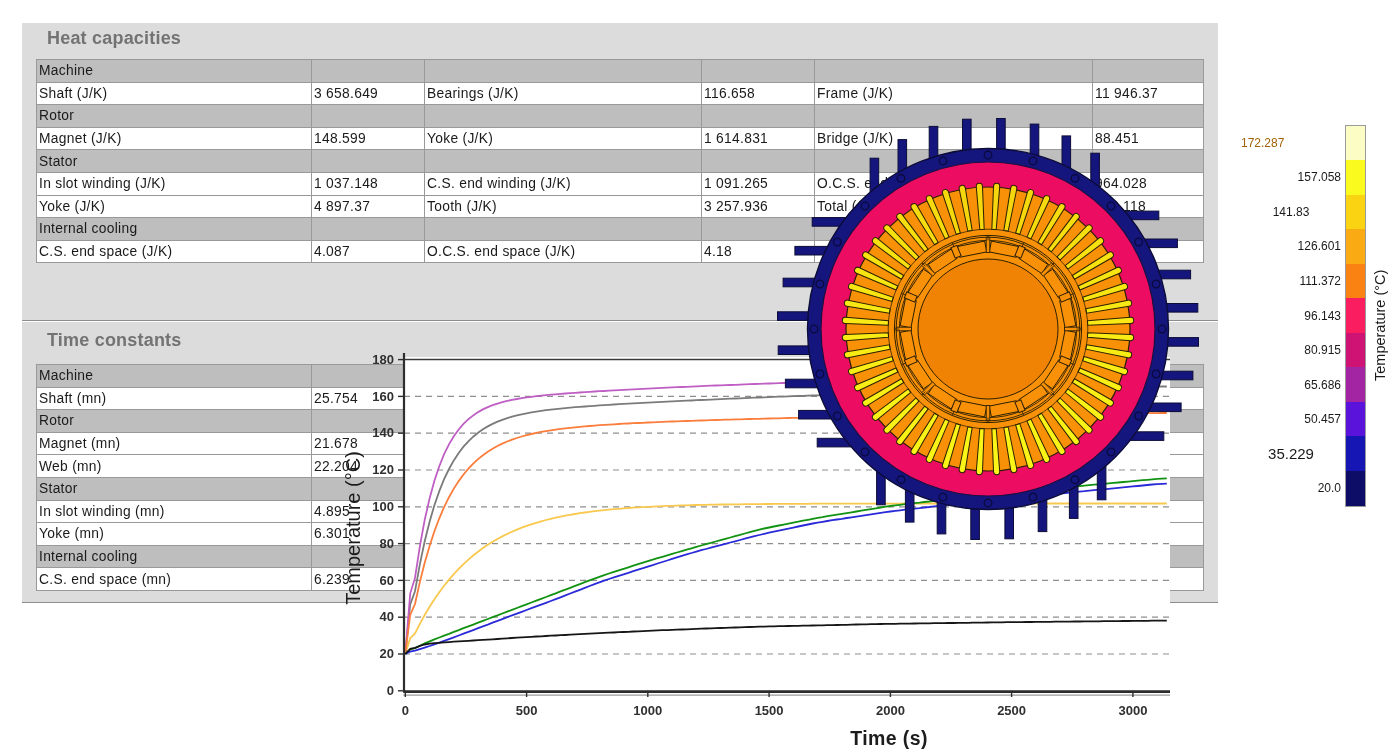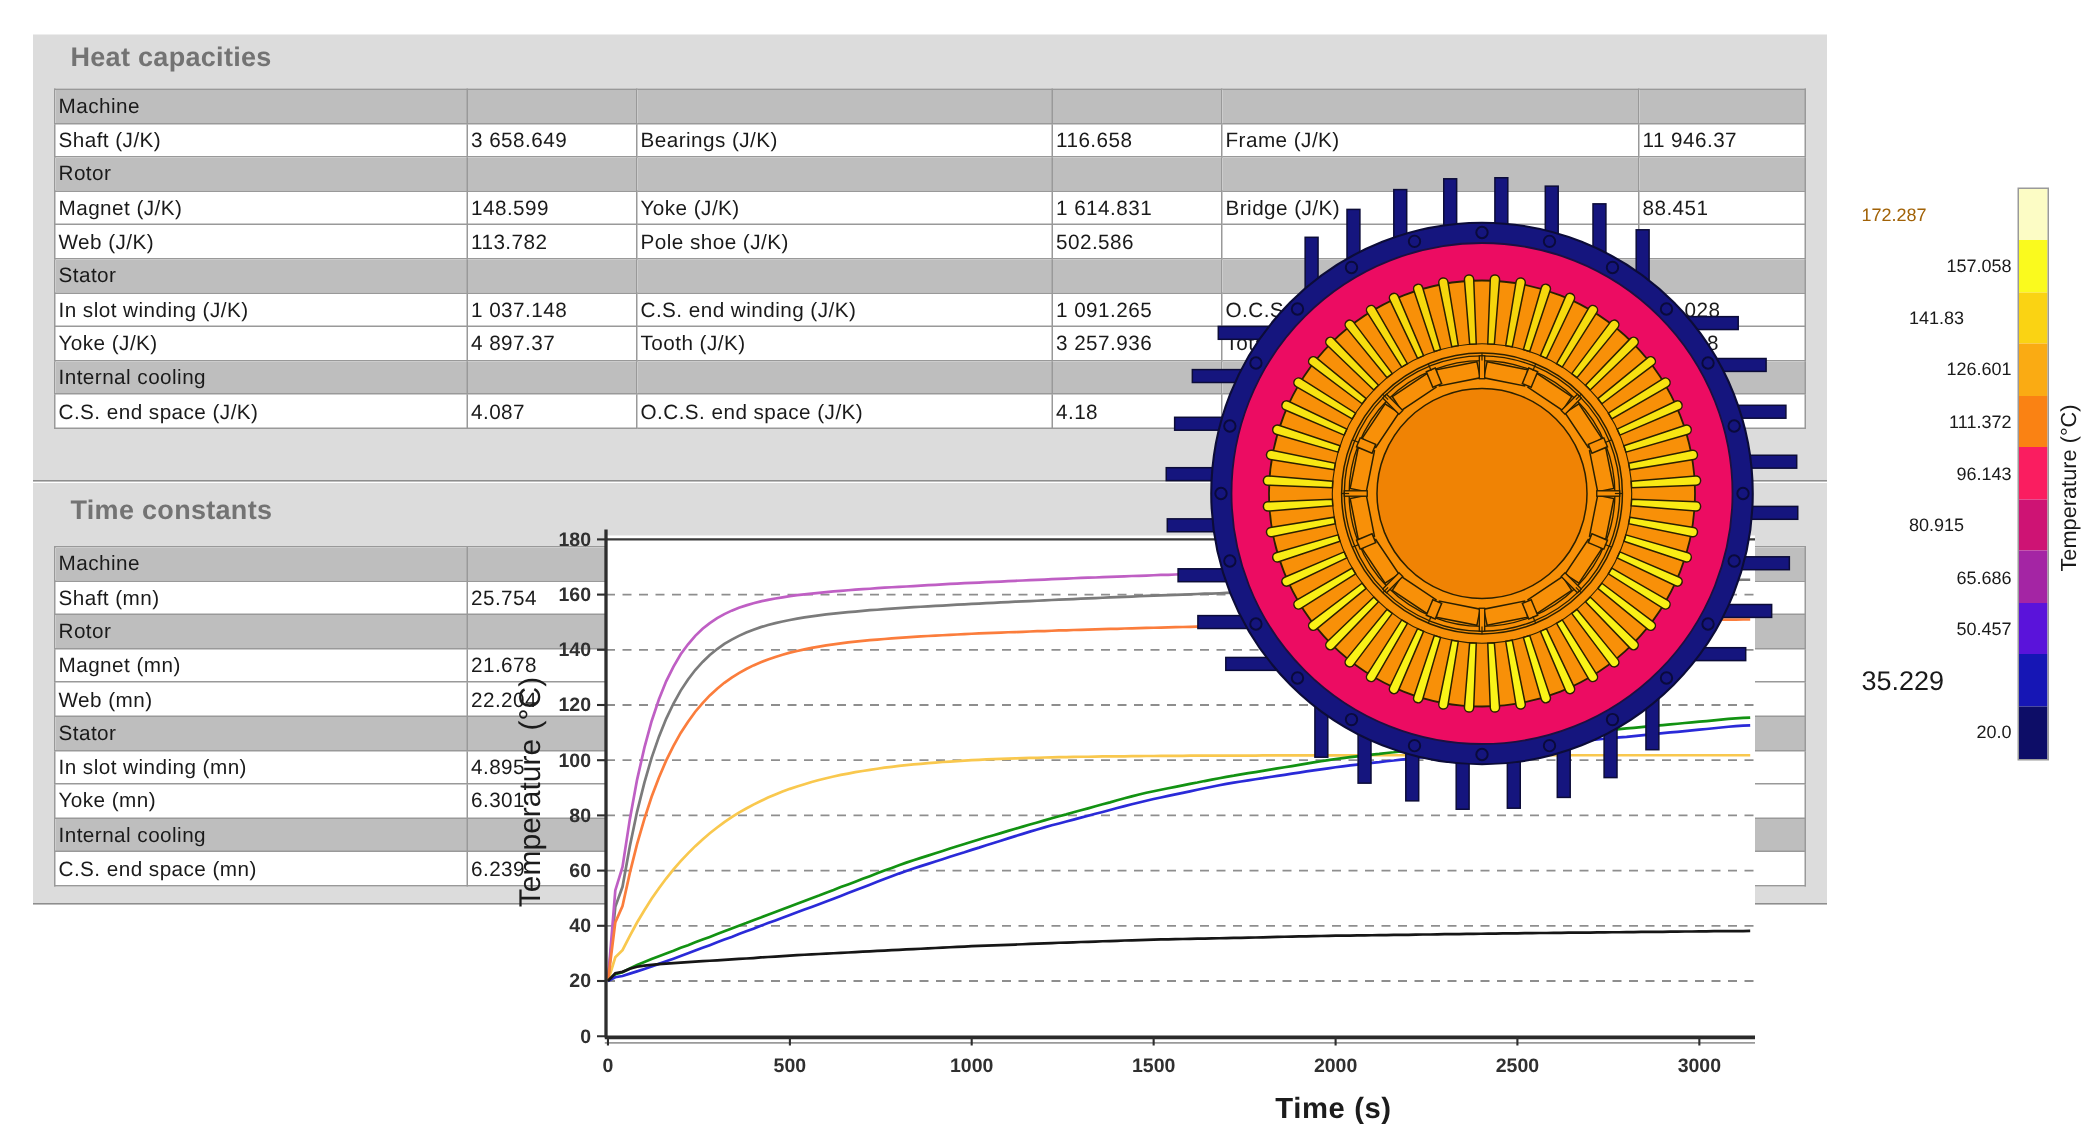--- a/index.html
+++ b/index.html
@@ -53,28 +53,20 @@
         <td></td>
         <td></td>
       </tr>
 <tr>
         <td>Magnet (J/K)</td>
         <td>148.599</td>
         <td>Yoke (J/K)</td>
         <td>1 614.831</td>
         <td>Bridge (J/K)</td>
         <td>88.451</td>
-      </tr>
-<tr>
-        <td>Web (J/K)</td>
-        <td>113.782</td>
-        <td>Pole shoe (J/K)</td>
-        <td>502.586</td>
-        <td></td>
-        <td></td>
       </tr>
 <tr class="sec">
         <td>Stator</td>
         <td></td>
         <td></td>
         <td></td>
         <td></td>
         <td></td>
       </tr>
 <tr>
@@ -439,18 +431,18 @@
 <div style="height:34.55px;background:#5a13da"></div>
 <div style="height:34.55px;background:#1616b5"></div>
 <div style="height:34.55px;background:#0d0d67"></div>
 </div>
 <div style="position:absolute;left:1241px;top:135.8px;width:100px;text-align:left;font-size:12px;color:#a16207;line-height:14px">172.287</div>
 <div style="position:absolute;left:1241px;top:170.3px;width:100px;text-align:right;font-size:12px;color:#1a1a1a;line-height:14px">157.058</div>
 <div style="position:absolute;left:1241px;top:204.9px;width:100px;text-align:center;font-size:12px;color:#1a1a1a;line-height:14px">141.83</div>
 <div style="position:absolute;left:1241px;top:239.4px;width:100px;text-align:right;font-size:12px;color:#1a1a1a;line-height:14px">126.601</div>
 <div style="position:absolute;left:1241px;top:274.0px;width:100px;text-align:right;font-size:12px;color:#1a1a1a;line-height:14px">111.372</div>
 <div style="position:absolute;left:1241px;top:308.5px;width:100px;text-align:right;font-size:12px;color:#1a1a1a;line-height:14px">96.143</div>
-<div style="position:absolute;left:1241px;top:343.1px;width:100px;text-align:center;font-size:12px;color:#1a1a1a;line-height:14px">80.915</div>
+<div style="position:absolute;left:1241px;top:343.1px;width:100px;text-align:right;font-size:12px;color:#1a1a1a;line-height:14px">80.915</div>
 <div style="position:absolute;left:1241px;top:377.6px;width:100px;text-align:right;font-size:12px;color:#1a1a1a;line-height:14px">65.686</div>
 <div style="position:absolute;left:1241px;top:412.2px;width:100px;text-align:right;font-size:12px;color:#1a1a1a;line-height:14px">50.457</div>
-<div style="position:absolute;left:1241px;top:446.7px;width:100px;text-align:left;font-size:18px;color:#1a1a1a;line-height:14px">35.229</div>
+<div style="position:absolute;left:1241px;top:446.7px;width:100px;text-align:center;font-size:15px;color:#1a1a1a;line-height:14px">35.229</div>
 <div style="position:absolute;left:1241px;top:481.3px;width:100px;text-align:right;font-size:12px;color:#1a1a1a;line-height:14px">20.0</div>
 <div style="position:absolute;left:1372px;top:381px;transform:rotate(-90deg);transform-origin:top left;white-space:nowrap;font-size:14.5px;color:#1a1a1a">Temperature (°C)</div>
 
 </body></html>

